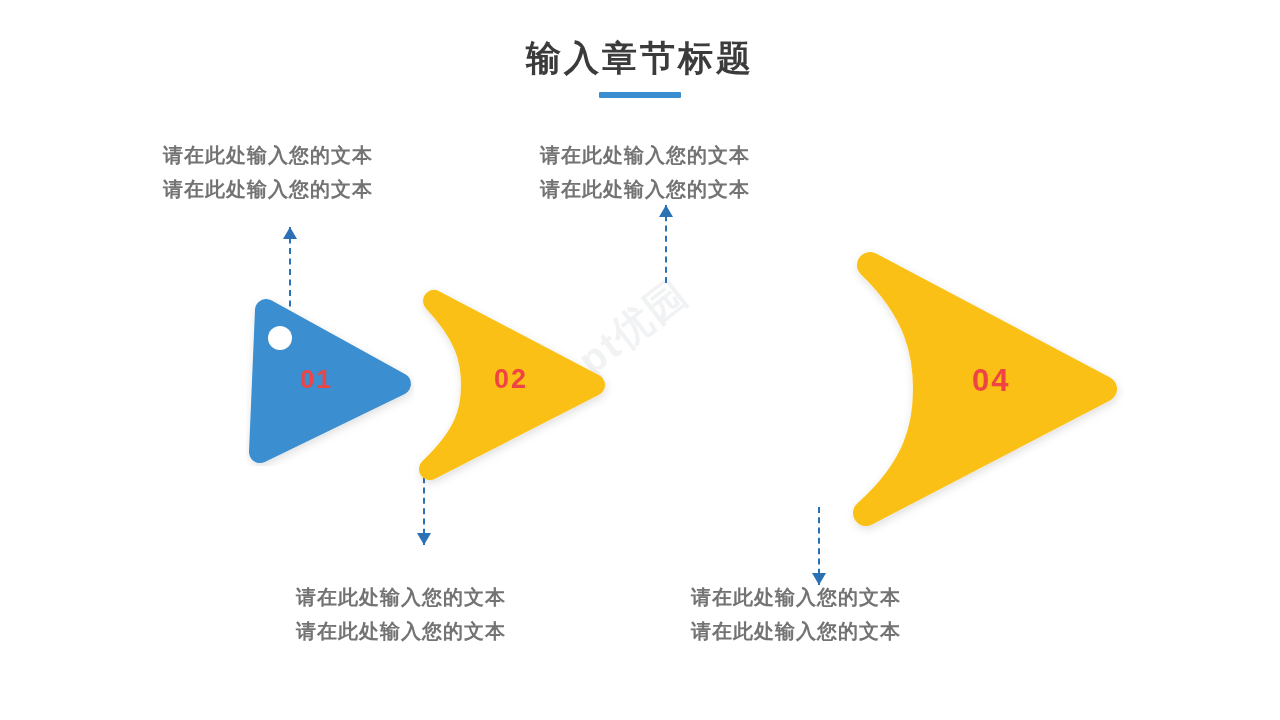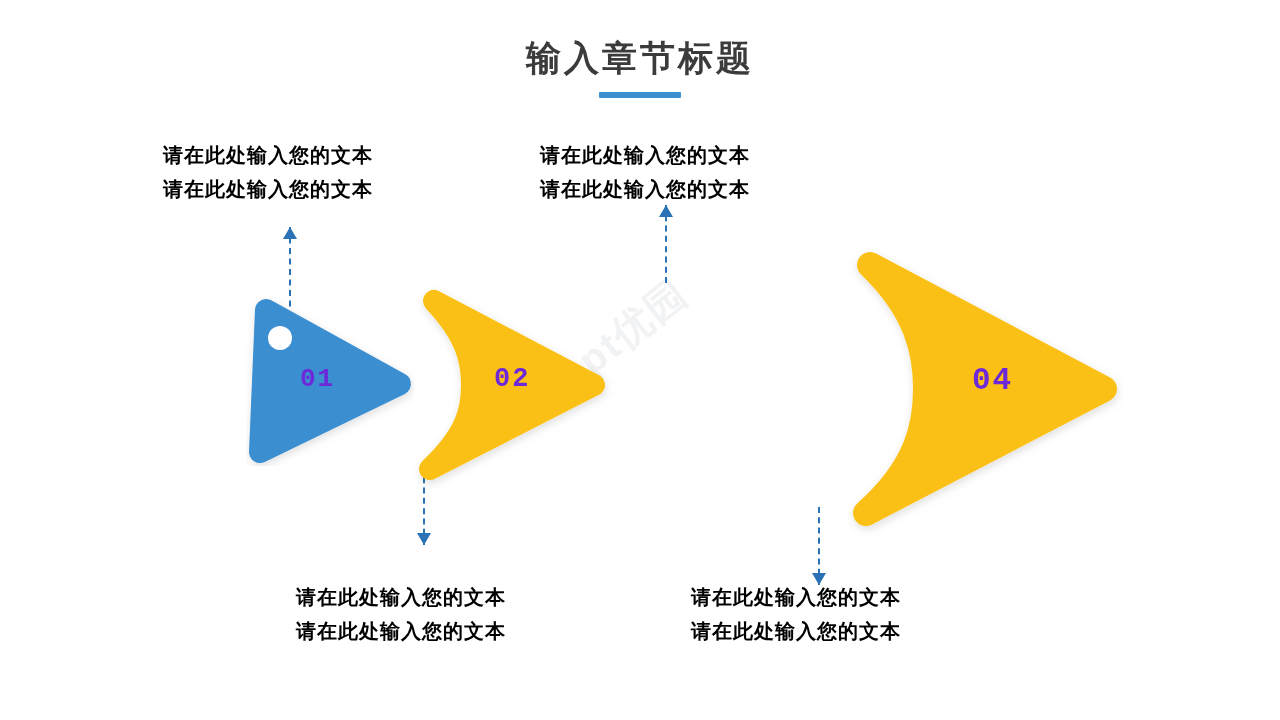--- a/index.html
+++ b/index.html
@@ -39,21 +39,21 @@
     width: 82px;
     height: 6px;
     background: #3b8ed0;
     margin: 12px auto 0 auto;
     border-radius: 1px;
   }
 
   
   .text-block {
     position: absolute;
-    color: #000000;
+    color: #737373;
     font-family: "Liberation Sans", "DejaVu Sans", sans-serif;
     font-size: 20px;
     font-weight: bold;
     letter-spacing: 1px;
     line-height: 1.72;
     white-space: nowrap;
   }
   .text-block .line { display: block; }
 
   #text-01 { left: 163px; top: 138px; text-align: left; }
@@ -96,22 +96,22 @@
   #conn-03 { left: 659px; top: 205px; height: 78px; }
   #conn-04 { left: 812px; top: 507px; height: 78px; }
 
   
   .shape {
     position: absolute;
   }
   .shape svg { display: block; overflow: visible; }
   .shape-number {
     position: absolute;
-    color: #6d28d9;
-    font-family: Liberation Mono, monospace;
+    color: #ef4444;
+    font-family: Liberation Sans, sans-serif;
     font-weight: bold;
     letter-spacing: 2px;
     user-select: none;
   }
 
   #shape-01 { left: 238px; top: 300px; }
   #shape-01 .shape-number { left: 62px; top: 64px; font-size: 26px; }
 
   #shape-02 { left: 404px; top: 285px; }
   #shape-02 .shape-number { left: 90px; top: 79px; font-size: 27px; }

